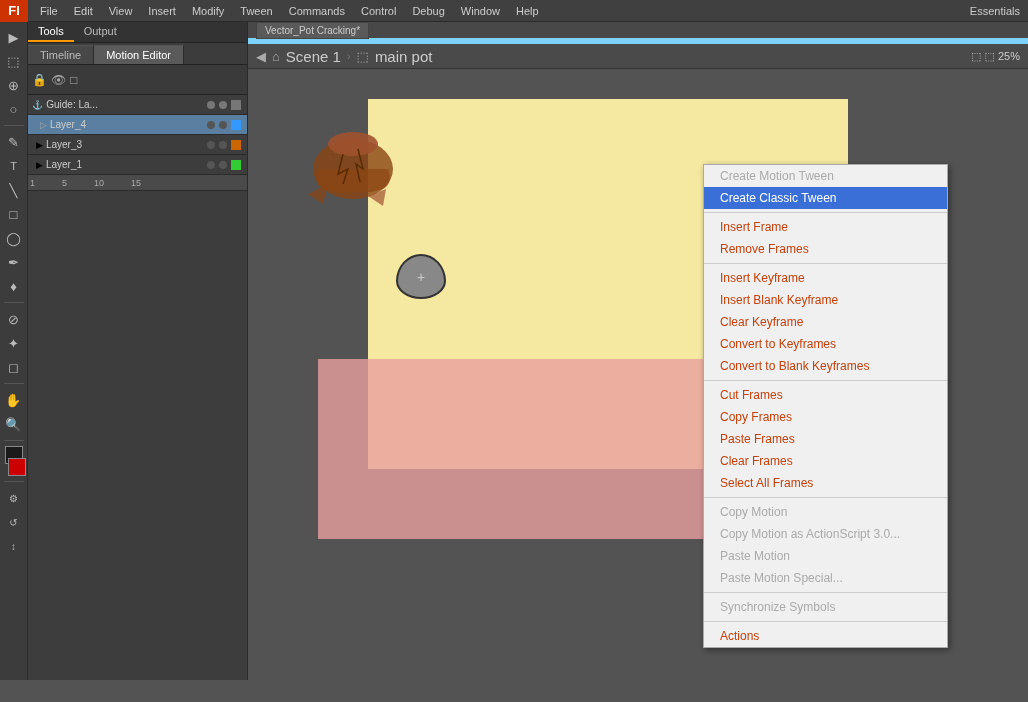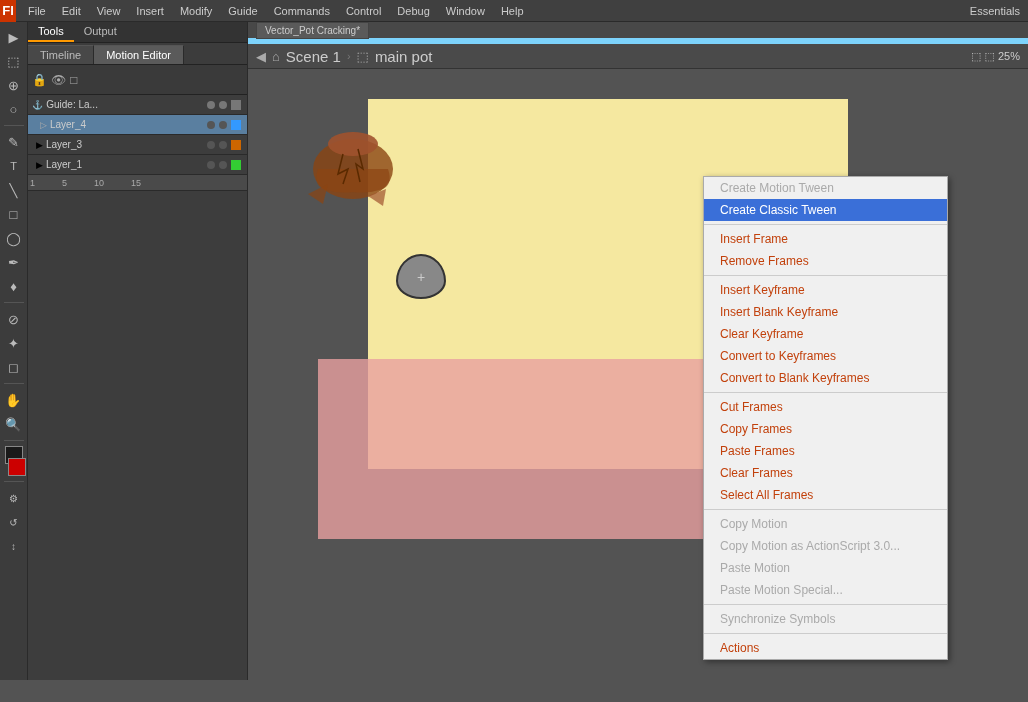--- a/index.html
+++ b/index.html
@@ -4,21 +4,21 @@
   <style>
     * { margin: 0; padding: 0; box-sizing: border-box; }
     body { width: 1028px; height: 702px; background: #535353; font-family: Arial, sans-serif; font-size: 11px; overflow: hidden; position: relative; }
 
     
     #menubar {
       width: 100%; height: 22px; background: #404040; display: flex; align-items: center;
       border-bottom: 1px solid #2a2a2a; position: relative; z-index: 10;
     }
     #menubar .app-logo {
-      width: 16px; height: 22px; background: #cc3300; display: flex; align-items: center; justify-content: center;
+      width: 28px; height: 22px; background: #cc3300; display: flex; align-items: center; justify-content: center;
       color: white; font-weight: bold; font-size: 13px; margin-right: 4px;
     }
     #menubar .menu-item {
       padding: 2px 8px; color: #ccc; cursor: pointer; font-size: 11px;
     }
     #menubar .spacer { flex: 1; }
     #menubar .essential { color: #ccc; font-size: 11px; padding-right: 8px; }
 
     
     #timeline-bar {
@@ -84,21 +84,20 @@
     .nav-sep { color: #777; }
     #stage-canvas { flex: 1; background: #535353; position: relative; overflow: hidden; }
     .zoom-level { margin-left: auto; color: #ccc; font-size: 11px; }
 
     
     #context-menu {
       position: absolute; top: 95px; left: 455px;
       width: 245px; background: #f0f0f0; border: 1px solid #aaa;
       box-shadow: 2px 2px 6px rgba(0,0,0,0.4); z-index: 1000;
       font-size: 12px;
-      margin-top: 12px;
     }
     .ctx-item {
       padding: 4px 16px; color: #c2410c; cursor: pointer; white-space: nowrap;
     }
     .ctx-item.highlighted { background: #3a6fd8; color: white; }
     .ctx-item.disabled { color: #aaa; cursor: default; }
     .ctx-divider { height: 1px; background: #ccc; margin: 3px 0; }
 
     
     #frames-ruler {
@@ -124,21 +123,21 @@
 </head>
 <body>
 
 <div id="menubar">
   <div class="app-logo">Fl</div>
   <div class="menu-item">File</div>
   <div class="menu-item">Edit</div>
   <div class="menu-item">View</div>
   <div class="menu-item">Insert</div>
   <div class="menu-item">Modify</div>
-  <div class="menu-item">Guide</div>
+  <div class="menu-item">Tween</div>
   <div class="menu-item">Commands</div>
   <div class="menu-item">Control</div>
   <div class="menu-item">Debug</div>
   <div class="menu-item">Window</div>
   <div class="menu-item">Help</div>
   <div class="spacer"></div>
   <div class="essential">Essentials</div>
 </div>
 
 <div id="main-layout">

